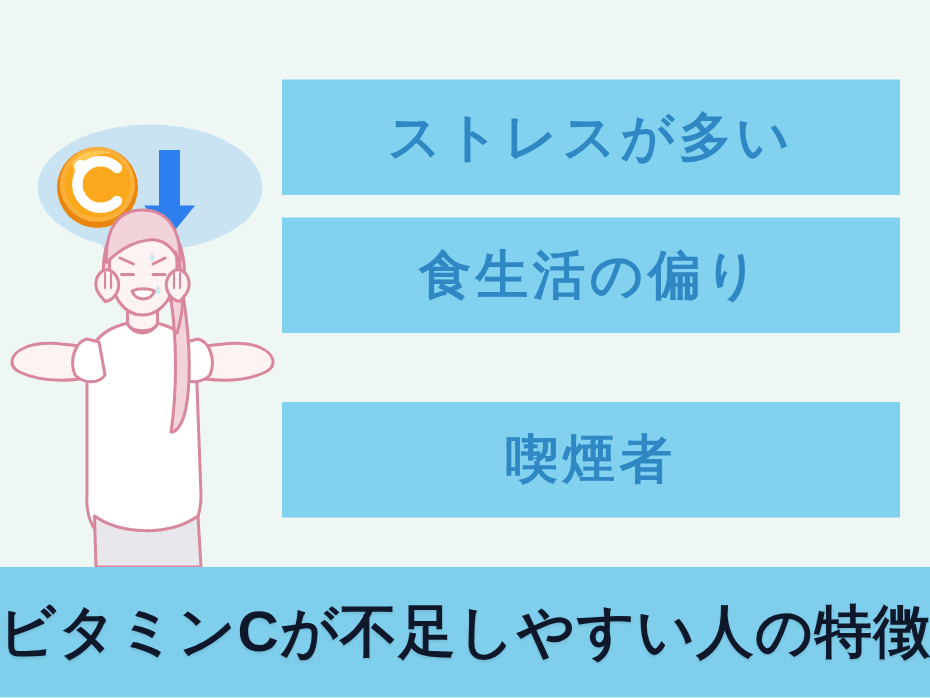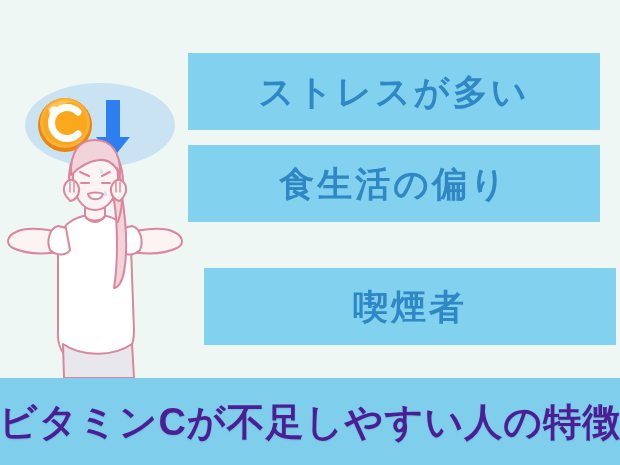--- a/index.html
+++ b/index.html
@@ -39,21 +39,21 @@
     left: 188px;
     width: 412px;
     height: 77px;
     background: #82d2ef;
     display: flex;
     align-items: center;
     justify-content: center;
   }
   #box-0 { top: 53px; }
   #box-1 { top: 145px; }
-  #box-2 { top: 268px; margin-left: 16px; }
+  #box-2 { top: 268px; }
 
   .feature-label {
     color: #2f87c4;
     font-size: 35px;
     font-weight: bold;
     letter-spacing: 3px;
     line-height: 1;
     white-space: nowrap;
   }
 
@@ -63,21 +63,21 @@
     left: 0;
     bottom: 0;
     width: 620px;
     height: 87px;
     background: #7fcfec;
     display: flex;
     align-items: center;
     justify-content: center;
   }
   #banner-text {
-    color: #4c1d95;
+    color: #0f172a;
     font-size: 38px;
     font-weight: bold;
     letter-spacing: 1px;
     line-height: 1;
     white-space: nowrap;
     text-shadow: 0 1px 2px rgba(0,0,0,0.10);
   }
 </style>
 </head>
 <body>

